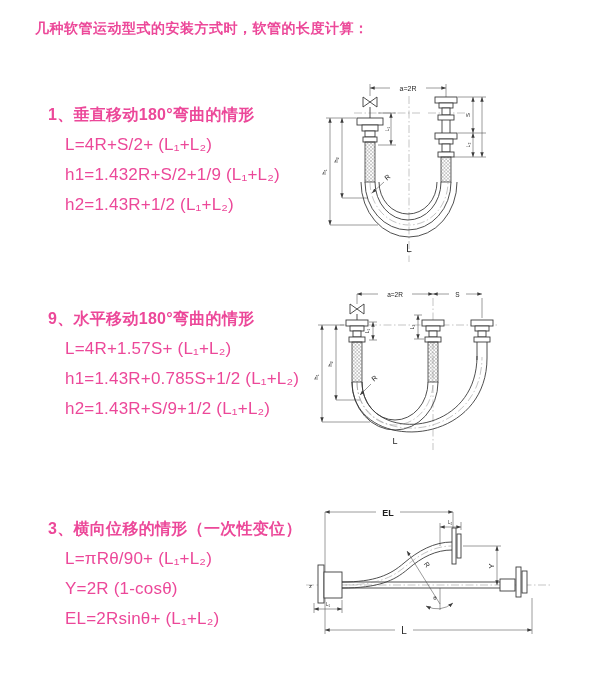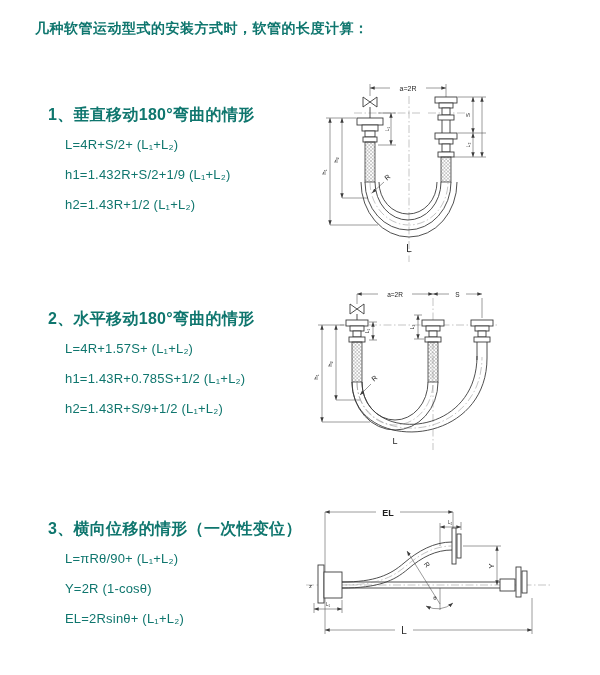--- a/index.html
+++ b/index.html
@@ -1,24 +1,24 @@
 <!DOCTYPE html>
 <html><head>
 <meta charset="utf-8">
 <style>
   html,body{margin:0;padding:0;background:#ffffff;}
   .page{position:relative;width:600px;height:675px;background:#ffffff;overflow:hidden;
-        font-family:"Liberation Sans",sans-serif;color:#0f766e;}
+        font-family:"Liberation Sans",sans-serif;color:#ec4899;}
   .title{position:absolute;left:35px;top:20px;font-size:14px;font-weight:700;letter-spacing:.5px;}
   .section{position:absolute;}
   .sec1{left:48px;top:106px;}
   .sec2{left:48px;top:310px;}
   .sec3{left:48px;top:520px;}
   .heading{font-size:16px;font-weight:700;line-height:18px;margin-bottom:12px;letter-spacing:.3px;}
-  .formula{font-size:13px;line-height:18px;margin:0 0 12px 17px;letter-spacing:.2px;}
+  .formula{font-size:17px;line-height:18px;margin:0 0 12px 17px;letter-spacing:.2px;}
   .diagram{position:absolute;}
   .d1{left:308px;top:70px;}
   .d2{left:310px;top:282px;}
   .d3{left:300px;top:502px;}
   svg{display:block;}
   svg text{font-family:"Liberation Sans",sans-serif;fill:#1f1f1f;}
   .ln{fill:none;stroke:#3c3c3c;stroke-width:.9;}
   .fl{fill:#ffffff;stroke:#3c3c3c;stroke-width:.9;}
   .dim{fill:none;stroke:#4a4a4a;stroke-width:.55;}
   .cl{fill:none;stroke:#8a8a8a;stroke-width:.5;stroke-dasharray:8 2.5 1.5 2.5;}
@@ -31,21 +31,21 @@
   <div class="title">几种软管运动型式的安装方式时，软管的长度计算：</div>
 
   <div class="section sec1">
     <div class="heading">1、垂直移动180°弯曲的情形</div>
     <div class="formula">L=4R+S/2+ (L₁+L₂)</div>
     <div class="formula">h1=1.432R+S/2+1/9 (L₁+L₂)</div>
     <div class="formula">h2=1.43R+1/2 (L₁+L₂)</div>
   </div>
 
   <div class="section sec2">
-    <div class="heading">2、水平移动180°弯曲的情形</div>
+    <div class="heading">9、水平移动180°弯曲的情形</div>
     <div class="formula">L=4R+1.57S+ (L₁+L₂)</div>
     <div class="formula">h1=1.43R+0.785S+1/2 (L₁+L₂)</div>
     <div class="formula">h2=1.43R+S/9+1/2 (L₁+L₂)</div>
   </div>
 
   <div class="section sec3">
     <div class="heading">3、横向位移的情形（一次性变位）</div>
     <div class="formula">L=πRθ/90+ (L₁+L₂)</div>
     <div class="formula">Y=2R (1-cosθ)</div>
     <div class="formula">EL=2Rsinθ+ (L₁+L₂)</div>

